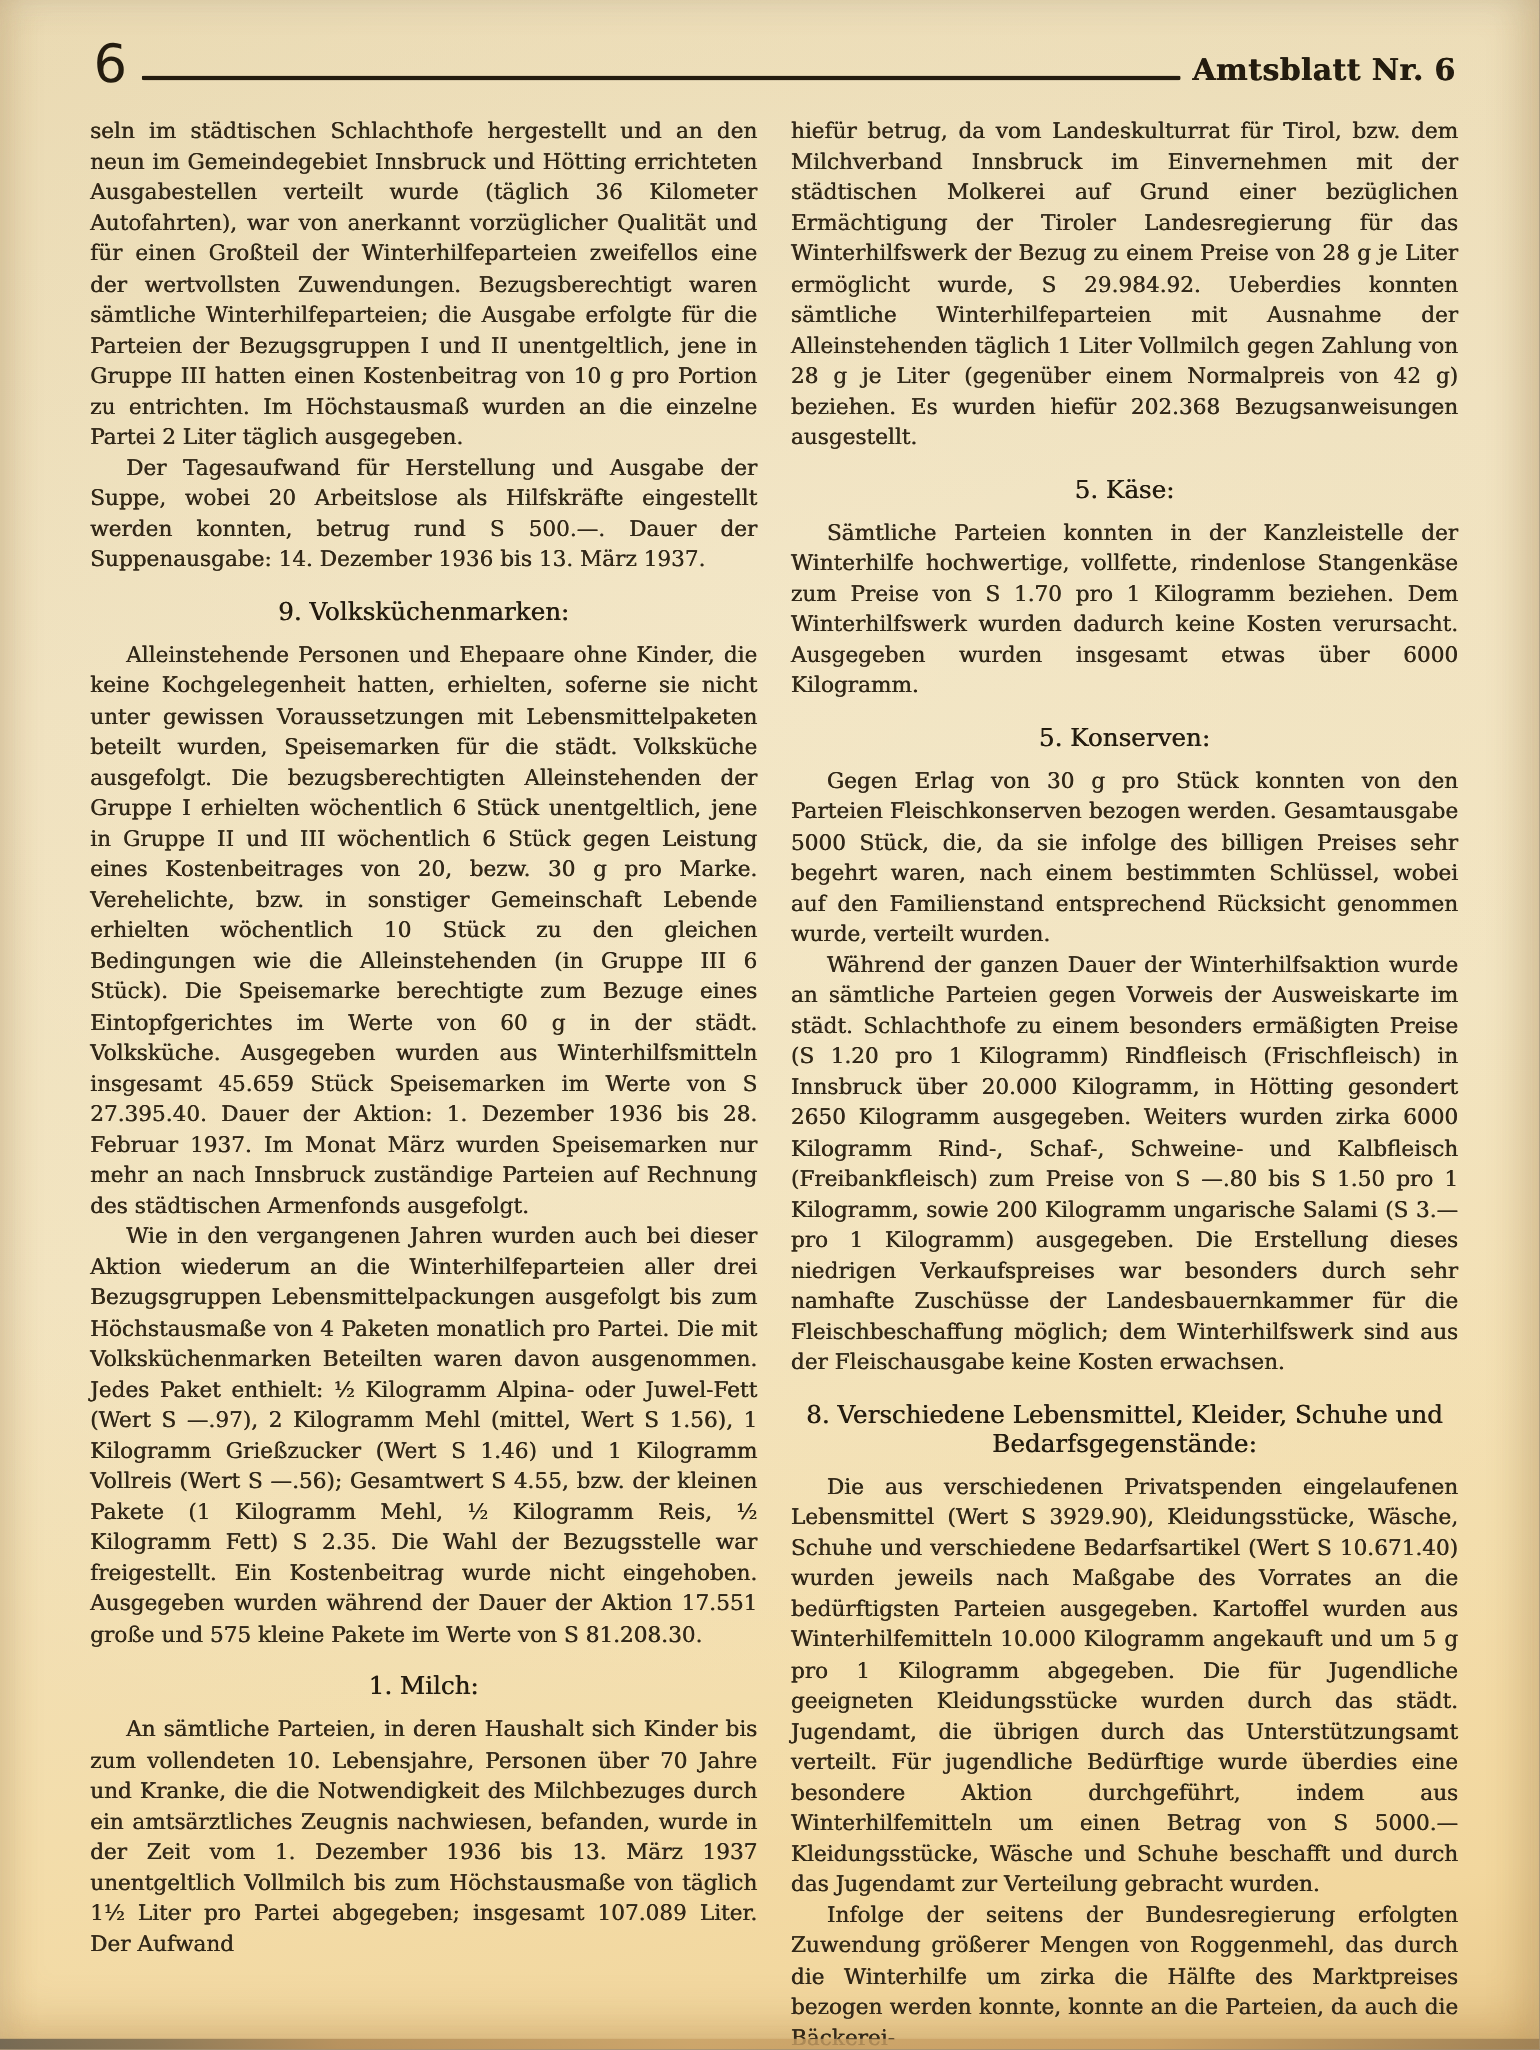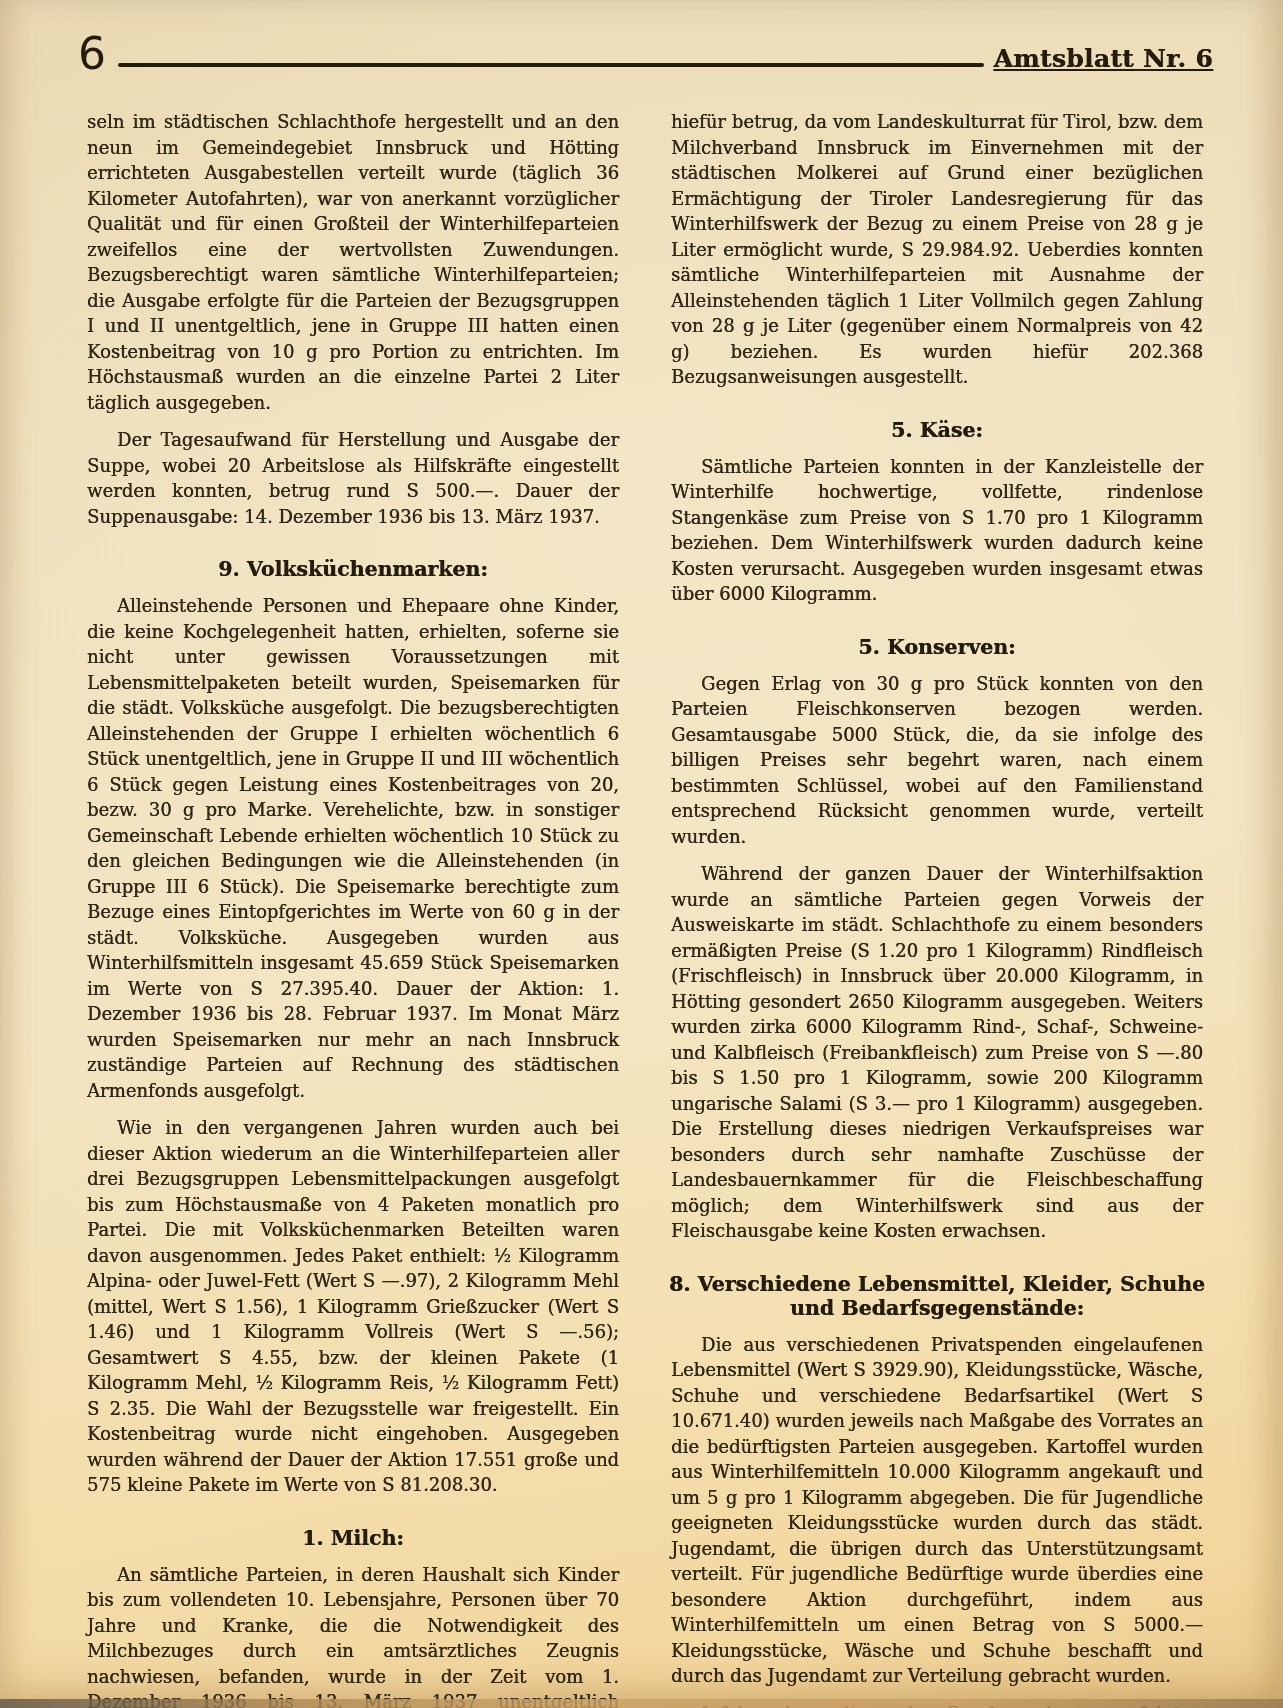--- a/index.html
+++ b/index.html
@@ -27,42 +27,41 @@
     flex:1; height:0;
     border-bottom:4px solid #241c0f;
     margin:0 10px 7px 12px;
     border-radius:2px;
   }
   .masthead {
     font-size:25px; font-weight:bold; color:#241c0f;
     letter-spacing:0.3px;
     padding-bottom:1px;
     text-shadow:0.4px 0 0 #241c0f;
-    text-decoration:underline;
   }
   .columns {
     position:absolute; top:97px; left:75px;
     width:1140px;
     display:flex; gap:28px;
   }
   .col { width:556px; }
   .para {
-    margin:12px;
+    margin:0;
     font-size:18px;
     line-height:25.5px;
     text-align:justify;
     text-indent:30px;
     text-shadow:0.35px 0 0 currentColor;
   }
   .noindent { text-indent:0; }
   .sect {
-    margin:28px 0 12px 0;
+    margin:18px 0 12px 0;
     text-align:center;
     font-size:20.5px;
-    font-weight:bold;
+    font-weight:normal;
     color:#241c0f;
     text-shadow:0.4px 0 0 #241c0f;
   }
   .bottom-edge {
     position:absolute; left:0; right:0; bottom:0; height:9px;
     background:linear-gradient(to right,#5f5749 0%,#7c6a4e 10%,#b08a57 22%,#caa267 45%,#c89e63 75%,#967950 100%);
     opacity:.8;
   }
 </style>
 </head>

